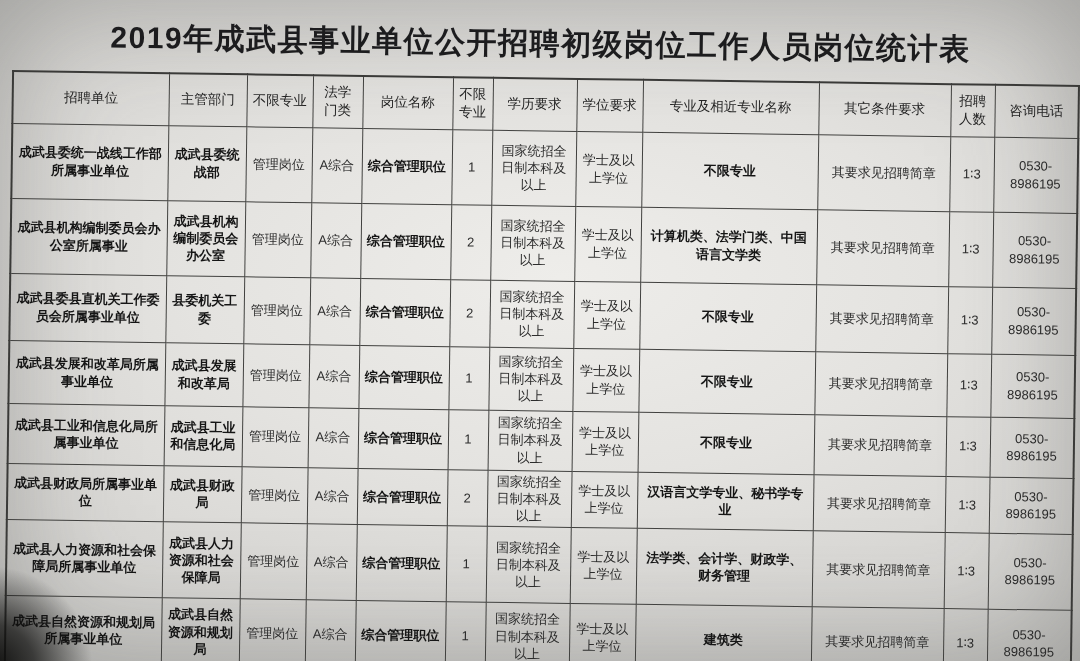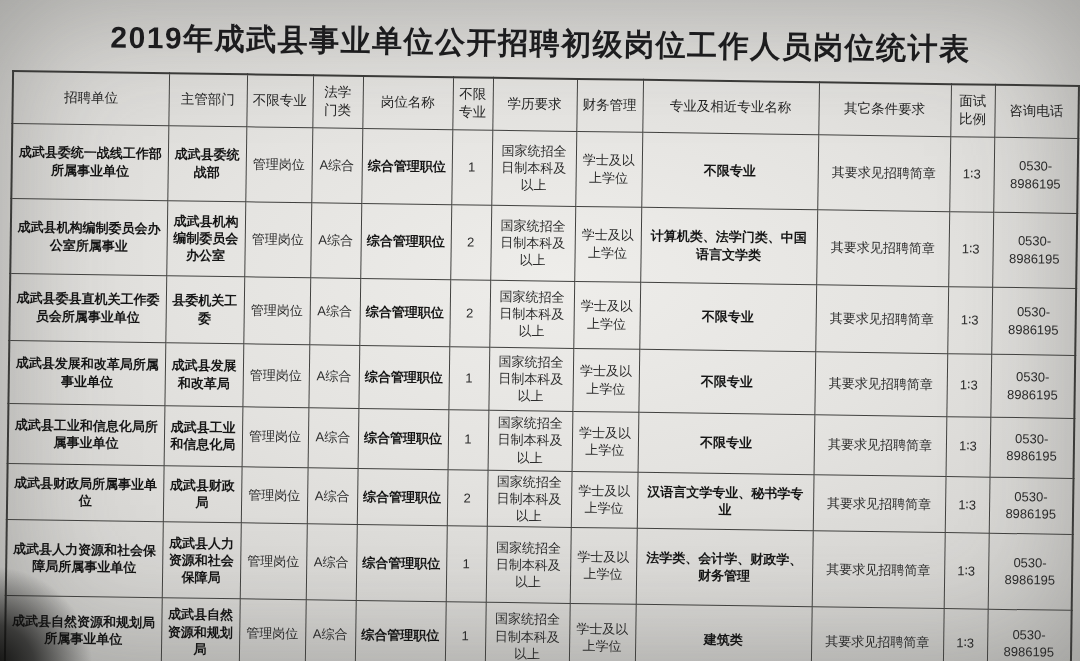--- a/index.html
+++ b/index.html
@@ -86,24 +86,24 @@
       </colgroup>
       <thead>
         <tr>
           <th>招聘单位</th>
           <th>主管部门</th>
           <th>不限专业</th>
           <th><span class="w2">法学门类</span></th>
           <th>岗位名称</th>
           <th><span class="w2">不限专业</span></th>
           <th>学历要求</th>
-          <th>财务管理</th>
+          <th>学位要求</th>
           <th>专业及相近专业名称</th>
           <th>其它条件要求</th>
-          <th><span class="w2">面试比例</span></th>
+          <th><span class="w2">招聘人数</span></th>
           <th>咨询电话</th>
         </tr>
       </thead>
       <tbody>
         <tr>
           <td class="b">成武县委统一战线工作部所属事业单位</td>
           <td class="b">成武县委统战部</td>
           <td>管理岗位</td>
           <td>A综合</td>
           <td class="b">综合管理职位</td>

